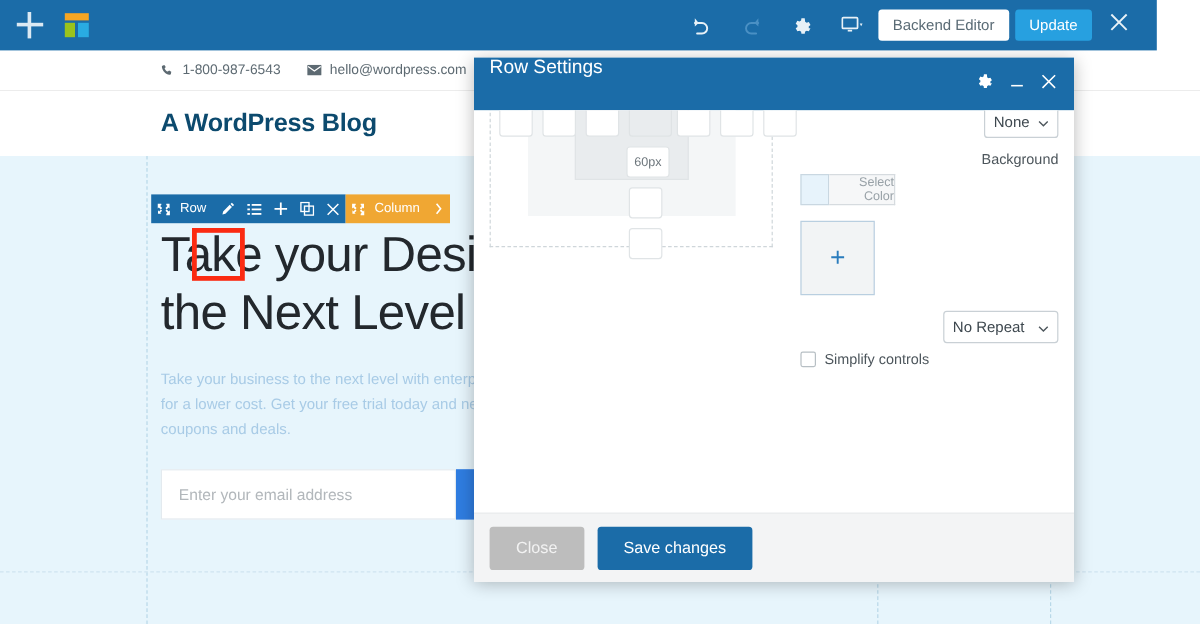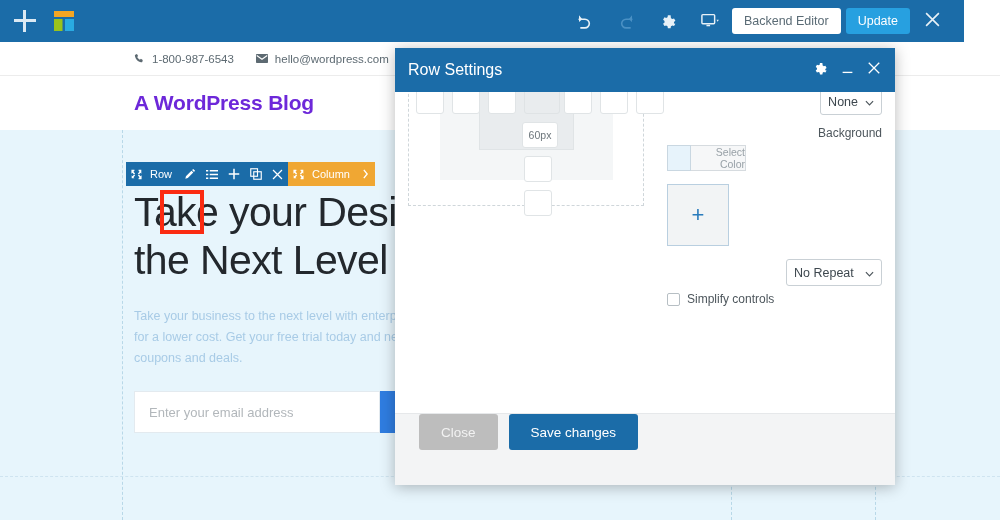--- a/index.html
+++ b/index.html
@@ -57,21 +57,21 @@
     height: 34px; border-bottom: 1px solid #ececec;
     display: flex; align-items: center; padding-left: 134px; gap: 22px;
     font-size: 11.5px; color: #5d6a72;
   }
   .topbar .ti { display: flex; align-items: center; gap: 7px; white-space: nowrap; }
   .topbar svg { display: block; flex: none; }
   .sitehead {
     height: 54px; display: flex; align-items: center; padding-left: 134px;
     background: #fff;
   }
-  .sitetitle { font-size: 21px; font-weight: bold; color: #6d28d9; letter-spacing: -0.2px; }
+  .sitetitle { font-size: 21px; font-weight: bold; color: #0c4a6e; letter-spacing: -0.2px; }
   .hero {
     position: relative;
     height: 390px; background: #e7f5fc;
   }
   .vguide {
     position: absolute; top: 0; bottom: 0; width: 0;
     border-left: 1px dashed #b8d8e8;
   }
   .hero-inner { position: absolute; left: 134px; top: 58px; width: 560px; }
   .hl {
@@ -110,21 +110,21 @@
 
   
   .modal {
     position: absolute; left: 395px; top: 48px; width: 500px; height: 437px;
     background: #fff; z-index: 30;
     box-shadow: 0 2px 14px rgba(0,0,0,.28);
     display: flex; flex-direction: column;
   }
   .m-head { background: #1b6ca8; color: #fff; }
   .m-titlerow {
-    height: 44px; display: flex; align-items: center; padding: 0 14px 0 13px;
+    height: 44px; display: flex; padding: 0 14px 0 13px;
   }
   .m-title { font-size: 16px; }
   .m-headicons { margin-left: auto; display: flex; align-items: center; gap: 13px; }
   .m-hi { cursor: pointer; display: flex; align-items: center; justify-content: center; }
   .m-tabs { display: flex; align-items: flex-end; padding-left: 13px; height: 34px; }
   .m-tab {
     font-size: 12.5px; color: #eaf3f9; padding: 0 10px 9px 10px; cursor: pointer;
     white-space: nowrap;
   }
   .m-tab.active {
@@ -178,22 +178,22 @@
   }
   .imgdrop span { color: #2a7cbd; font-size: 22px; line-height: 1; font-weight: 300; }
   .r-select.wide { width: 96px; height: 27px; justify-content: space-between; margin-top: 13px; }
   .chkrow { display: flex; align-items: center; gap: 7px; margin-top: 6px; cursor: pointer; }
   .chk {
     width: 13px; height: 13px; border: 1px solid #b7bfc4; border-radius: 2px; background: #fff;
   }
   .chktext { font-size: 12px; color: #4d565c; }
 
   .m-foot {
-    height: 72px; background: #f3f4f5; border-top: 1px solid #e6e8ea;
-    display: flex; padding-left: 24px; gap: 11px;
+    height: 58px; background: #f3f4f5; border-top: 1px solid #e6e8ea;
+    display: flex; align-items: center; padding-left: 13px; gap: 11px;
   }
   .fbtn2 {
     height: 36px; padding: 0 22px; border-radius: 3px; font-size: 13.5px;
     display: flex; align-items: center; justify-content: center; cursor: pointer;
   }
   .fbtn2.grey { background: #bdbdbd; color: #f2f2f2; }
   .fbtn2.blue { background: #1b6ca8; color: #fff; }
 
   
   .hguide { position: absolute; left: 0; right: 0; border-top: 1px dashed #cfe4f0; }

